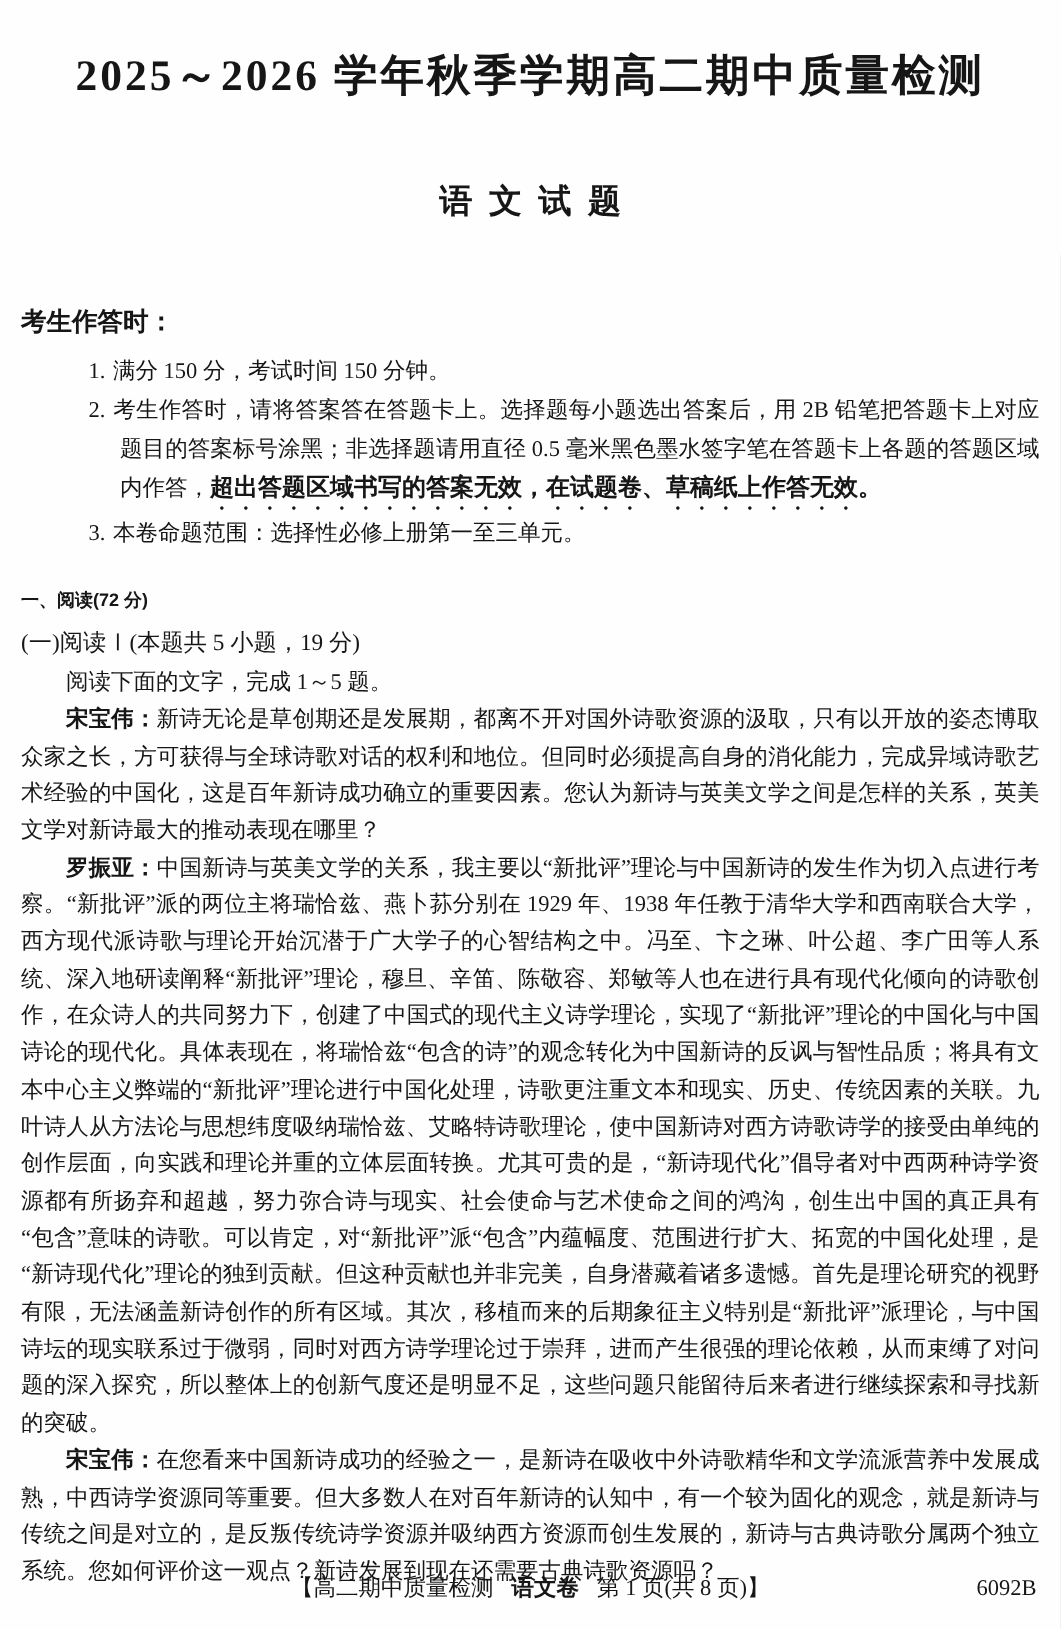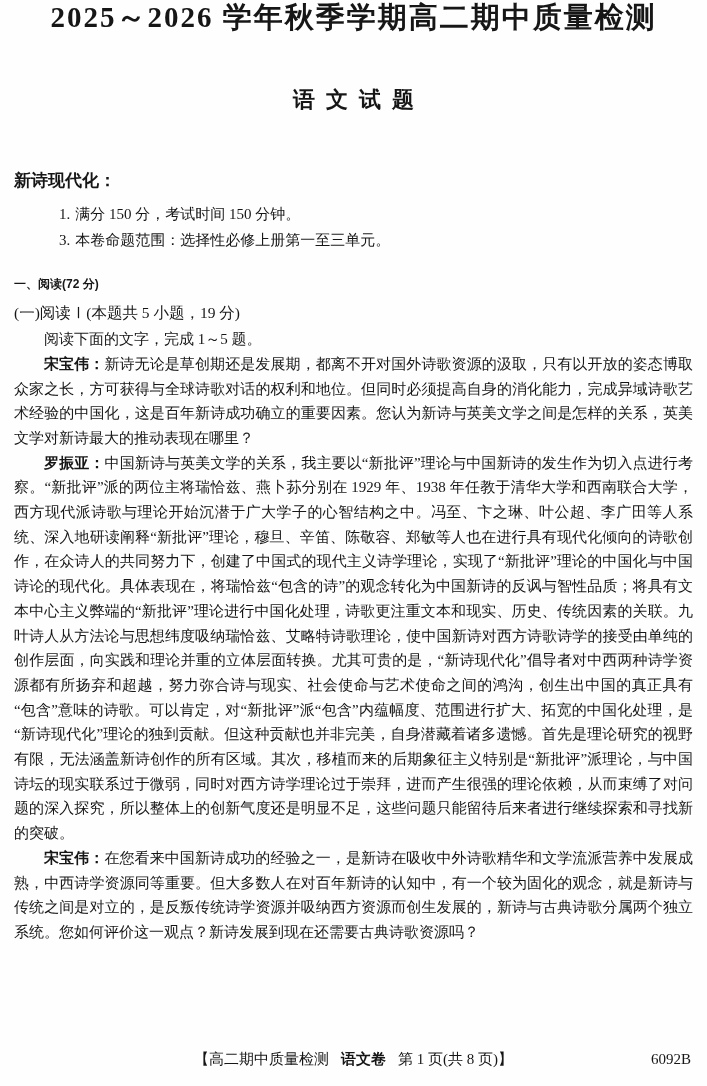--- a/index.html
+++ b/index.html
@@ -12,20 +12,21 @@
     width: 707px;
     height: 1086px;
     margin: 0 auto;
     background: #fefefe;
     color: #161616;
     font-family: "Liberation Serif", serif;
     overflow: hidden;
     box-sizing: border-box;
   }
   .title {
+    margin-top: 34px;
     text-align: center;
     font-size: 29px;
     font-weight: 600;
     letter-spacing: 2px;
     line-height: 1.2;
     font-family: "Liberation Serif", serif;
   }
   .subtitle {
     margin-top: 50px;
     text-align: center;
@@ -127,24 +128,27 @@
 </head>
 <body>
 
 <div class="page">
 
   <div class="title">2025～2026 学年秋季学期高二期中质量检测</div>
 
   <div class="subtitle">语文试题</div>
 
   <div class="notice">
-    <div class="notice-heading">新诗现代化：</div>
+    <div class="notice-heading">考生作答时：</div>
     <div class="notice-list">
       <div class="notice-item">
         <span class="num">1.</span><span>满分 150 分，考试时间 150 分钟。</span>
+      </div>
+      <div class="notice-item">
+        <span class="num">2.</span><span>考生作答时，请将答案答在答题卡上。选择题每小题选出答案后，用 2B 铅笔把答题卡上对应题目的答案标号涂黑；非选择题请用直径 0.5 毫米黑色墨水签字笔在答题卡上各题的答题区域内作答，</span><span class="emph">超出答题区域书写的答案无效，在试题卷、草稿纸上作答无效。</span>
       </div>
       <div class="notice-item">
         <span class="num">3.</span><span>本卷命题范围：选择性必修上册第一至三单元。</span>
       </div>
     </div>
   </div>
 
   <div class="section-heading">一、阅读(72 分)</div>
 
   <div class="subsection-heading">(一)阅读Ⅰ(本题共 5 小题，19 分)</div>

